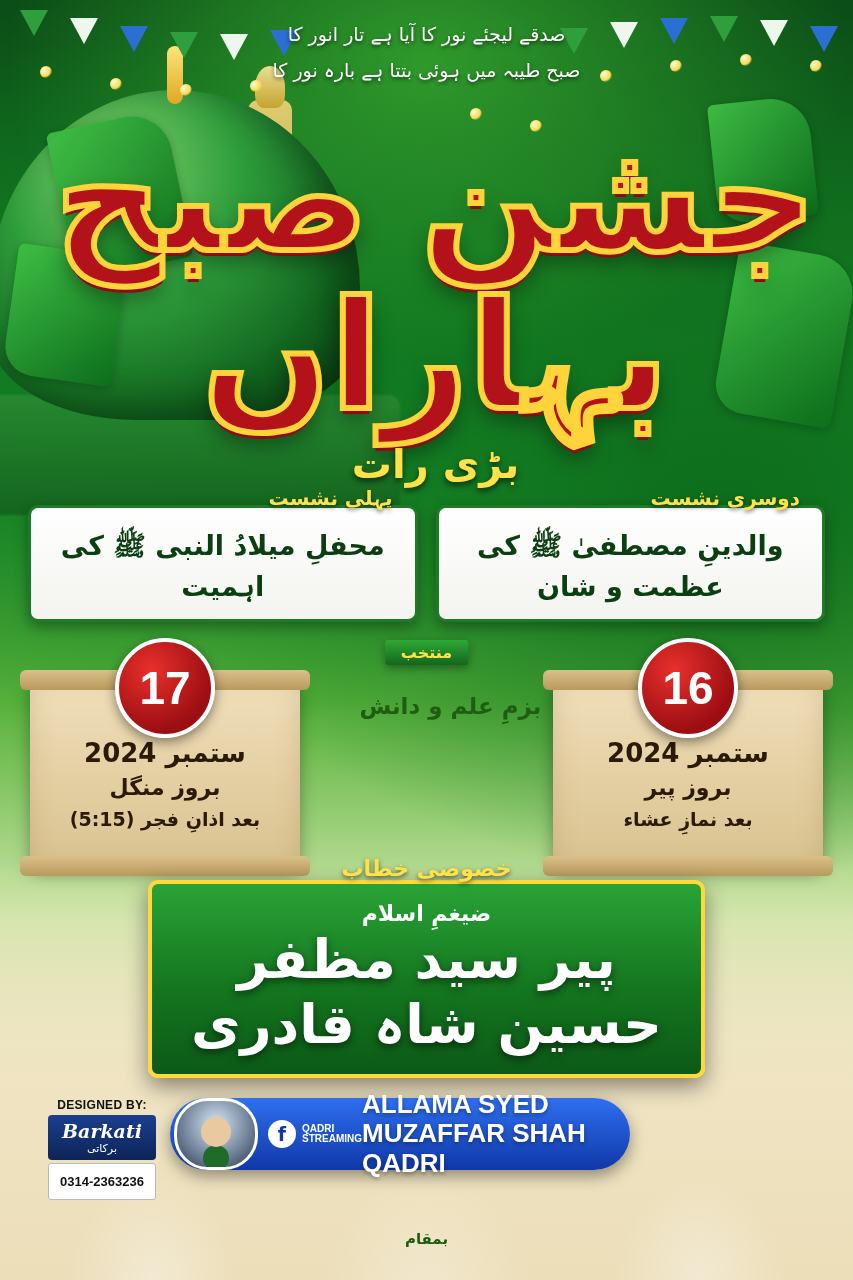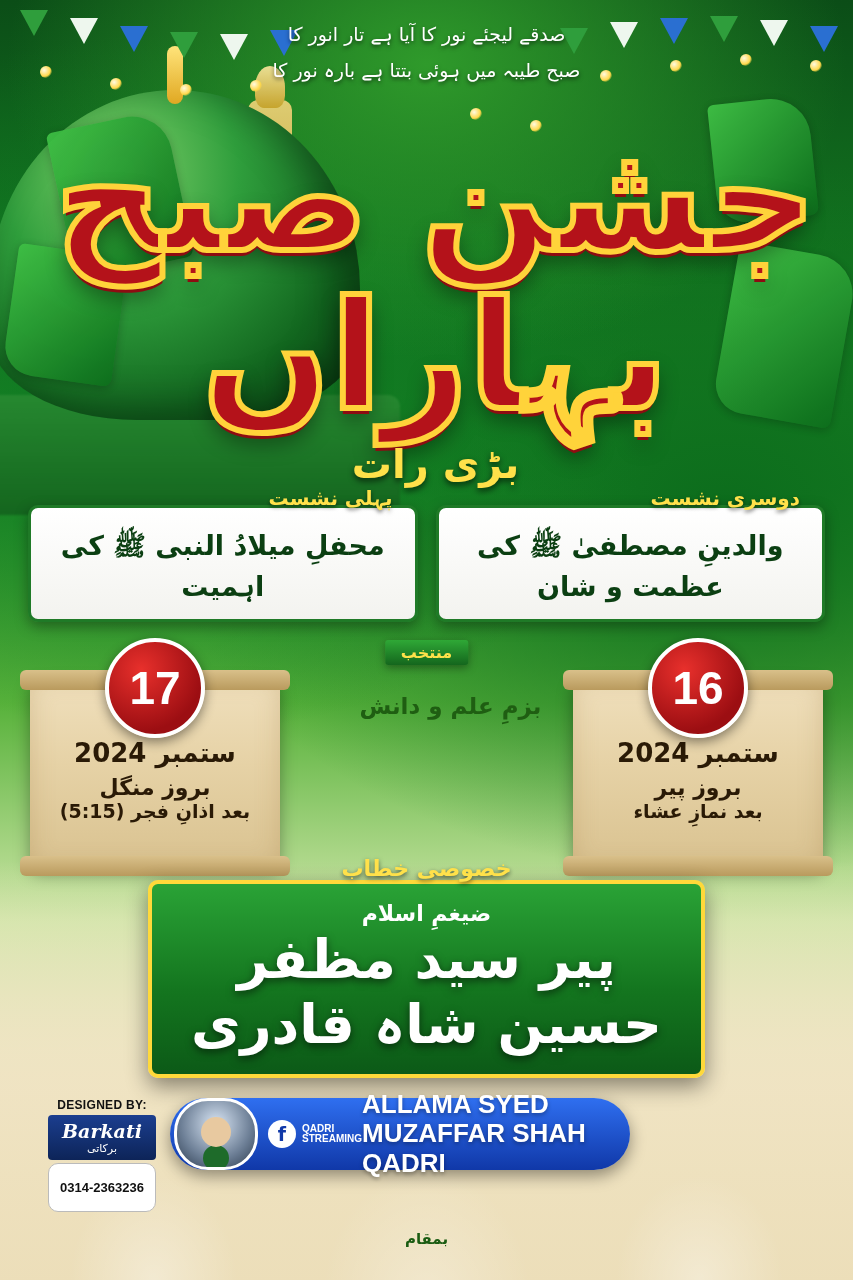--- a/index.html
+++ b/index.html
@@ -130,21 +130,21 @@
   }
   .session-text{
     font-family:"DejaVu Sans", sans-serif;
     font-size:27px;font-weight:bold;color:#0b3f12;line-height:1.5;
   }
   
   .scrolls{
     position:absolute;top:630px;left:20px;right:20px;height:250px;
   }
   .scroll{
-    position:absolute;top:48px;width:250px;height:190px;
+    position:absolute;top:48px;width:270px;height:190px;
     background:linear-gradient(180deg,#f0e0bd 0%,#e6d2a6 45%,#d9c290 100%);
     border-radius:8px;
     box-shadow:0 6px 16px rgba(0,0,0,.35), inset 0 0 25px rgba(150,110,50,.25);
     direction:rtl;text-align:center;
   }
   .scroll:before,.scroll:after{
     content:"";position:absolute;left:-10px;right:-10px;height:20px;
     background:linear-gradient(180deg,#d9c08a,#b99a5d);
     border-radius:6px;
   }
@@ -162,21 +162,21 @@
     display:flex;align-items:center;justify-content:center;
     font-family:"Liberation Sans", sans-serif;
   }
   .scroll-body{
     padding:58px 14px 10px;
     font-family:"DejaVu Sans", sans-serif;
     color:#2a1a06;
   }
   .scroll-date{font-size:26px;font-weight:bold;line-height:1.35;}
   .scroll-day{font-size:22px;font-weight:bold;margin-top:4px;}
-  .scroll-time{font-size:19px;margin-top:0;font-weight:bold;}
+  .scroll-time{font-size:19px;margin-top:8px;font-weight:bold;}
   .center-note{
     position:absolute;left:50%;top:58px;transform:translateX(-50%);
     width:230px;text-align:right;direction:rtl;
     font-family:"DejaVu Sans", sans-serif;
     color:#1f5e12;font-size:23px;font-weight:bold;line-height:1.6;
   }
   .center-flag{
     position:absolute;left:50%;top:10px;transform:translateX(-50%);
     padding:3px 16px;border-radius:3px;
     background:linear-gradient(180deg,#2fa836,#14661d);
@@ -217,21 +217,21 @@
     font-size:12px;font-weight:bold;color:#111;letter-spacing:.3px;
   }
   .designed-logo{
     margin-top:3px;background:linear-gradient(180deg,#1b3e8f,#0d2458);
     border-radius:4px;padding:5px 4px;color:#fff;
   }
   .designed-logo .b1{font-family:"DejaVu Serif", serif;font-style:italic;font-size:19px;font-weight:bold;}
   .designed-logo .b2{font-family:"DejaVu Sans", sans-serif;font-size:11px;}
   .designed-phone{
     margin-top:3px;background:#ffffff;border:1px solid #bbb;
-    font-size:13px;font-weight:bold;color:#111;padding:16px 0;border-radius:10px;
+    font-size:13px;font-weight:bold;color:#111;padding:10px 0;border-radius:3px;
   }
   
   .livebar{
     position:absolute;left:170px;top:1098px;width:460px;height:72px;
     background:linear-gradient(180deg,#2f6ff0,#1038a8);
     border-radius:36px;
     box-shadow:0 6px 16px rgba(0,0,0,.4);
     display:flex;align-items:center;
   }
   .live-avatar{

